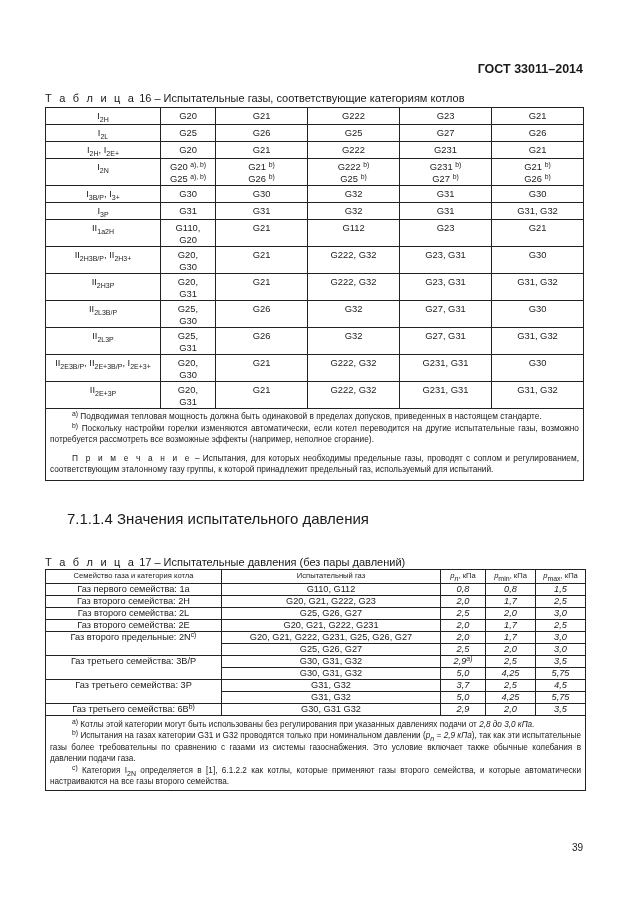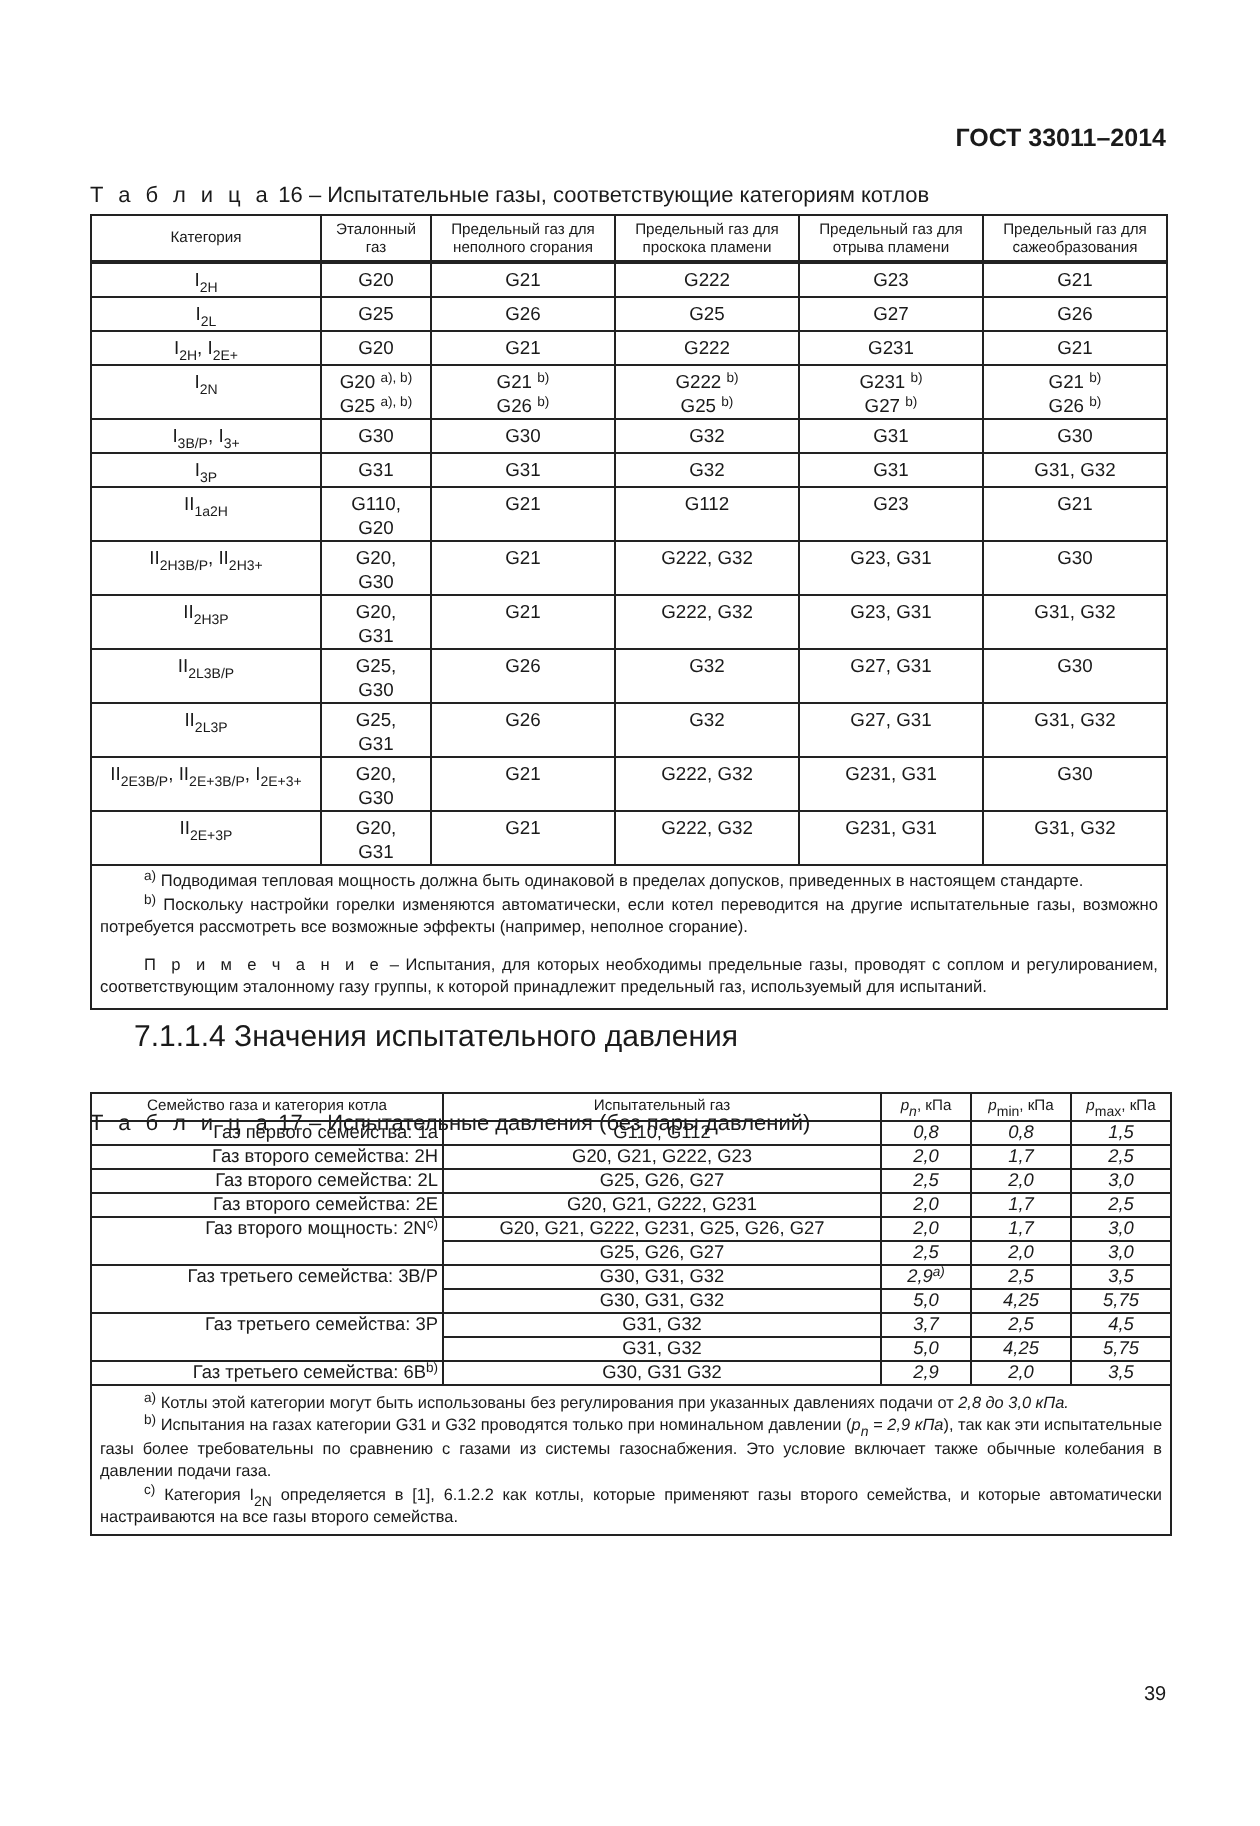--- a/index.html
+++ b/index.html
@@ -19,24 +19,24 @@
   #t16 tr.r1 td { height:14px; }
   #t16 tr.r2 td { height:24px; }
   sub { font-size:7px; vertical-align:-3px; line-height:0; }
   sup { font-size:6.8px; vertical-align:3px; line-height:0; }
   .fn { text-align:left; font-size:8.3px; line-height:11.6px; padding:3px 4px 4px 4px; }
   .fn p { margin:0; text-indent:22px; text-align:justify; }
   .fn p.note { margin-top:7px; }
   .fn .sp { letter-spacing:2.2px; }
   .body-text { font-size:15px; line-height:13.4px; left:45px; width:538px; }
   .body-text p { margin:0; text-indent:22px; text-align:justify; }
-  #t17 { left:45px; top:546px; width:540px; font-size:9.2px; line-height:11px; }
+  #t17 { left:45px; top:569px; width:540px; font-size:9.2px; line-height:11px; }
   #t17 th { font-size:7.6px; height:13px; line-height:12px; }
   #t17 td { height:11px; line-height:11px; padding:0 2px; }
-  #t17 td.fam { text-align:right; }
+  #t17 td.fam { text-align:center; }
   #t17 td.num { font-style:italic; }
   #t17 td.fn { font-style:normal; font-size:8.2px; line-height:11.4px; padding:3px 4px; }
   .i { font-style:italic; }
   .pagenum { left:572px; top:842px; font-size:10px; }
 </style>
 </head>
 <body>
 
 <div class="abs std">ГОСТ 33011–2014</div>
 
@@ -47,28 +47,20 @@
 <table id="t16">
   <colgroup>
     <col style="width:115px">
       <col style="width:55px">
       <col style="width:92px">
       <col style="width:92px">
       <col style="width:92px">
       <col style="width:92px">
   </colgroup>
   <tbody>
-      <tr class="hdr">
-    <th>Категория</th>
-    <th>Эталонный газ</th>
-    <th>Предельный газ для неполного сгорания</th>
-    <th>Предельный газ для проскока пламени</th>
-    <th>Предельный газ для отрыва пламени</th>
-    <th>Предельный газ для сажеобразования</th>
-  </tr>
 
   <tr class="r1">
     <td><span>I</span><sub>2H</sub></td>
     <td>G20</td>
     <td>G21</td>
     <td>G222</td>
     <td>G23</td>
     <td>G21</td>
   </tr>
 
@@ -236,21 +228,21 @@
     <td class="num">3,0</td>
   </tr>
   <tr>
     <td class="fam">Газ второго семейства: 2E</td>
     <td>G20, G21, G222, G231</td>
     <td class="num">2,0</td>
     <td class="num">1,7</td>
     <td class="num">2,5</td>
   </tr>
   <tr>
-    <td class="fam" rowspan="2"><span>Газ второго мощность: 2N</span><sup>c)</sup></td>
+    <td class="fam" rowspan="2"><span>Газ второго предельные: 2N</span><sup>c)</sup></td>
     <td>G20, G21, G222, G231, G25, G26, G27</td>
     <td class="num">2,0</td>
     <td class="num">1,7</td>
     <td class="num">3,0</td>
   </tr>
   <tr>
     <td>G25, G26, G27</td>
     <td class="num">2,5</td>
     <td class="num">2,0</td>
     <td class="num">3,0</td>

